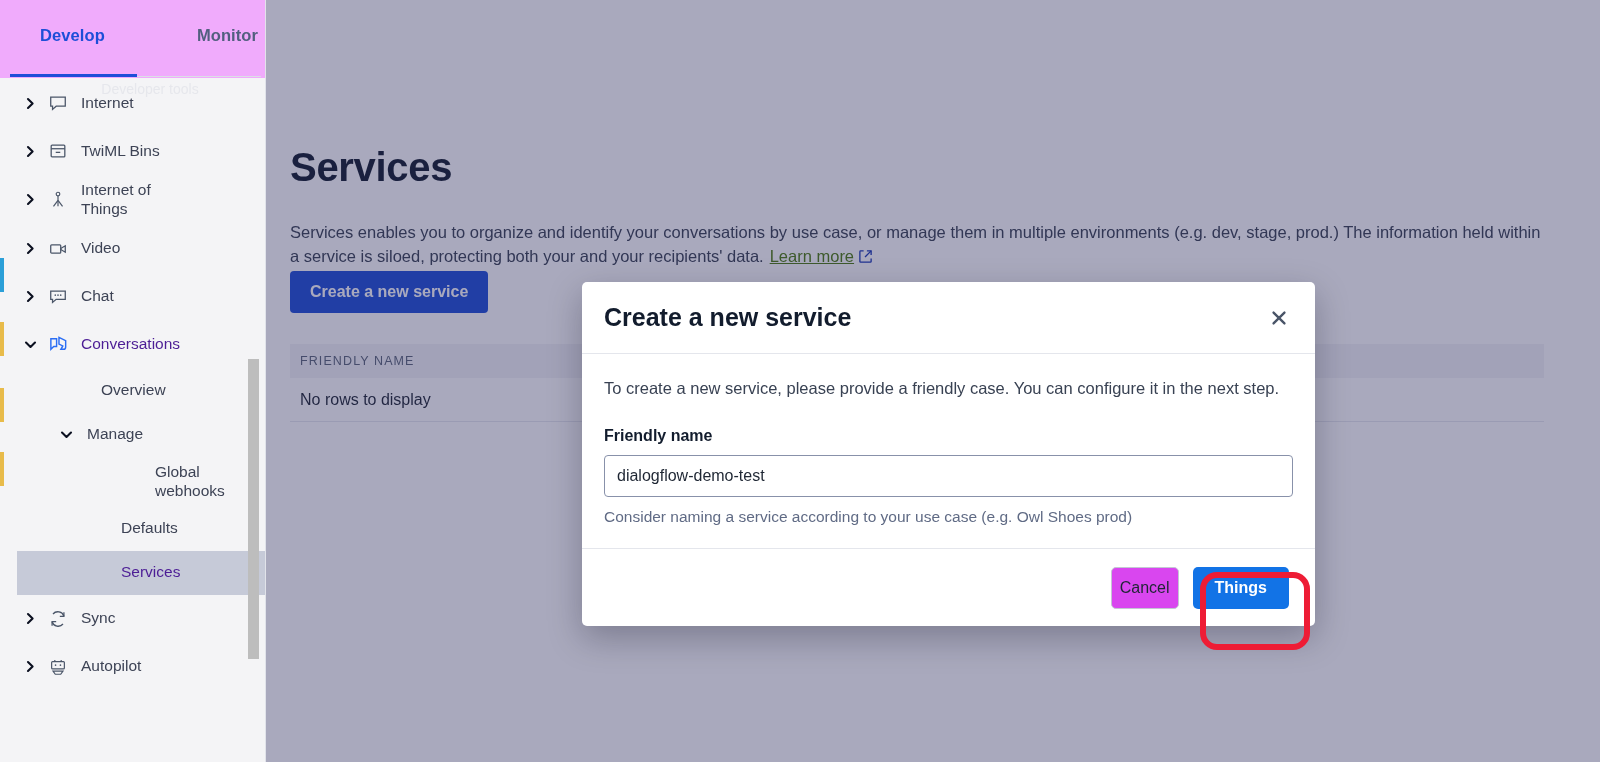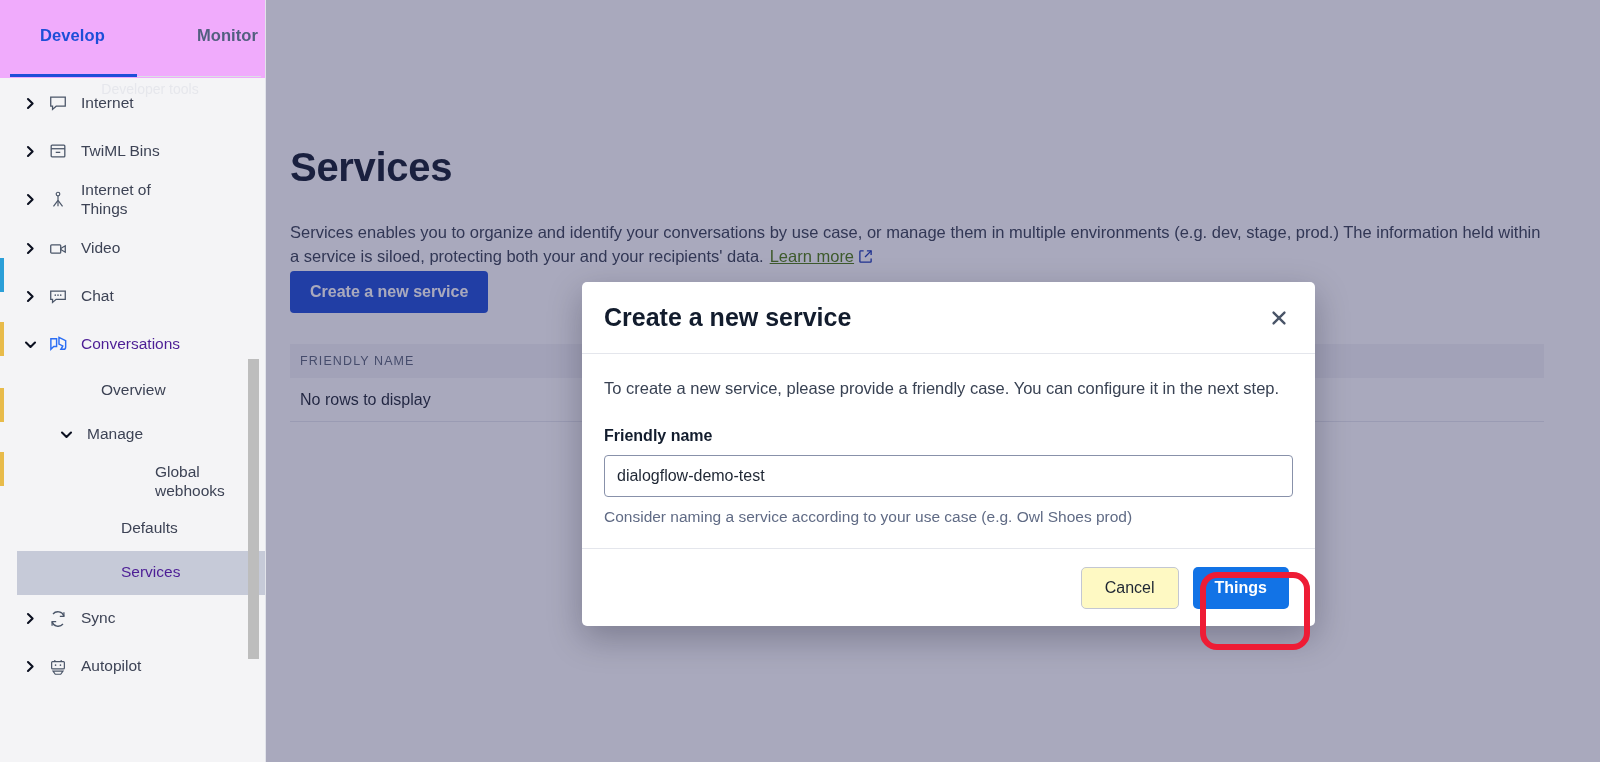--- a/index.html
+++ b/index.html
@@ -326,22 +326,22 @@
     border-top: 1px solid #e4e6ec;
     height: 78px;
     display: flex;
     align-items: center;
     justify-content: flex-end;
     padding: 0 26px 0 0;
     gap: 14px;
   }
   .btn-cancel {
     height: 42px;
-    padding: 0 23px;
-    background: #fef9c3;
+    padding: 0 8px;
+    background: #d946ef;
     border: 1px solid #c3c7d3;
     border-radius: 5px;
     font-size: 16px;
     color: #1e2633;
     cursor: pointer;
     font-family: "Liberation Sans", sans-serif;
   }
   .btn-create {
     height: 42px;
     padding: 0 22px;

